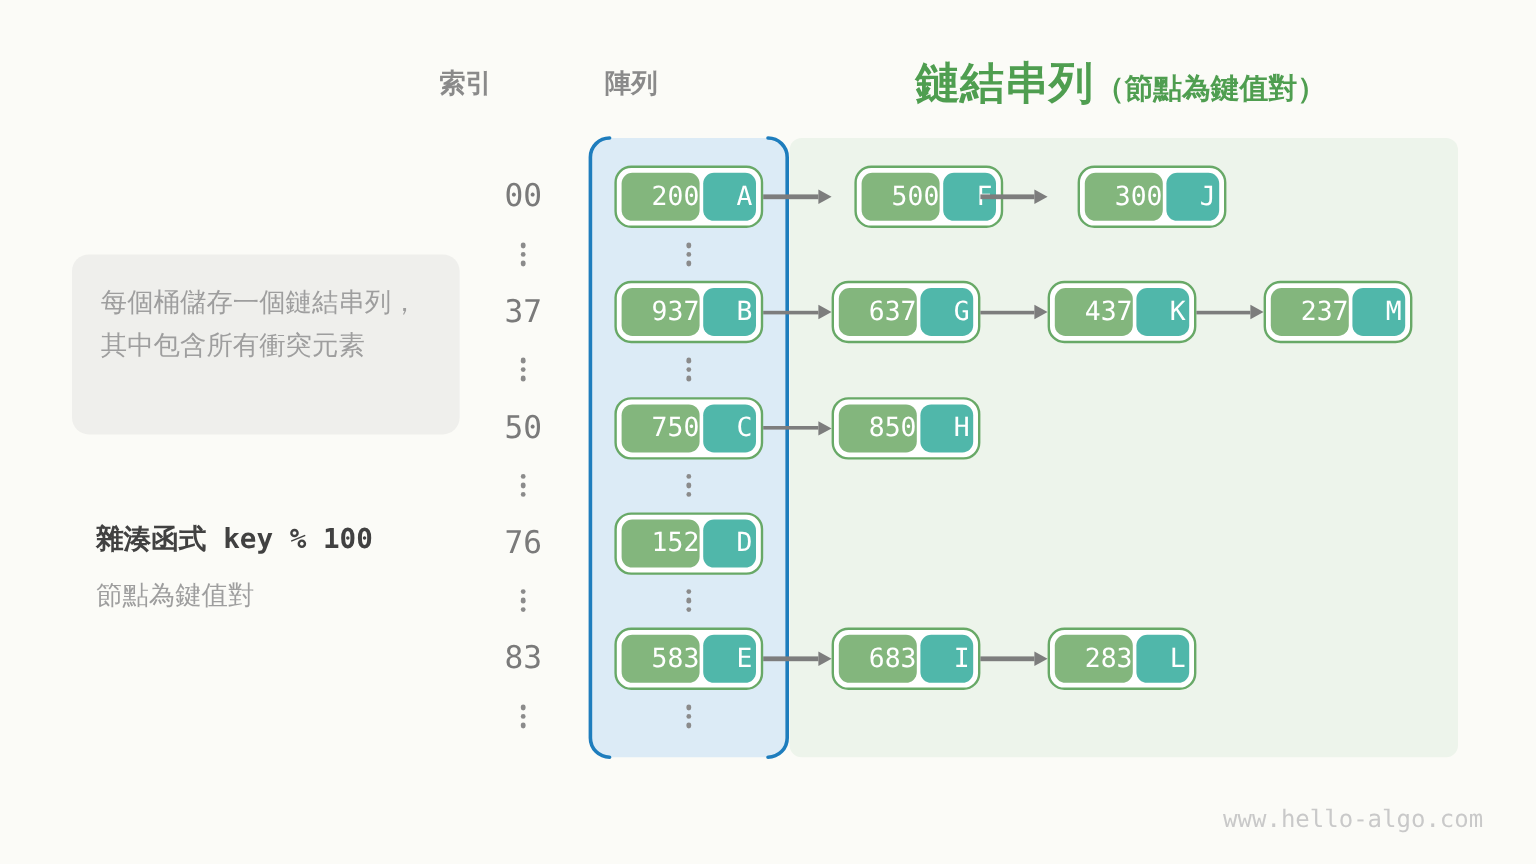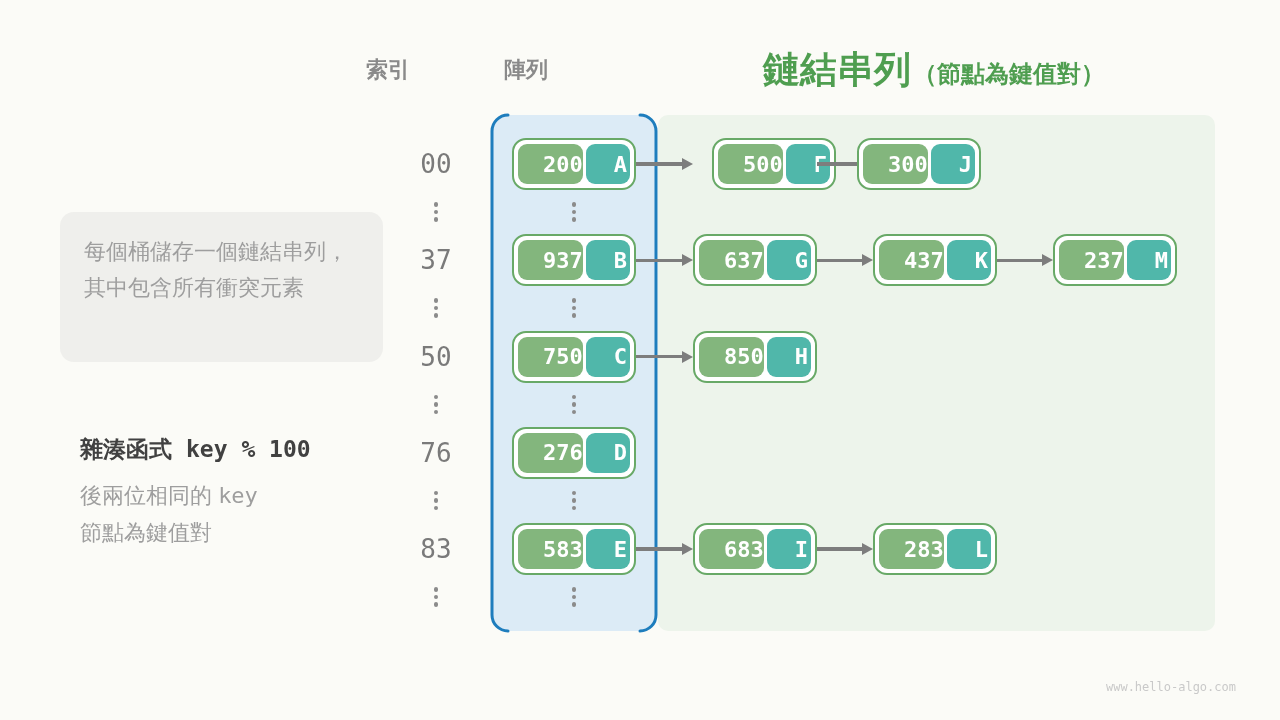--- a/index.html
+++ b/index.html
@@ -57,38 +57,38 @@
     font-family:"DejaVu Sans Mono", monospace; font-size:26px;
     color:var(--index-gray); line-height:32px;
   }
   .node {
     position:absolute; width:124px; height:52px;
     background:#ffffff; border:2.5px solid var(--node-border);
     border-radius:14px; display:flex; gap:3px; padding:4px;
   }
   .node .cell {
     flex:1 1 0; border-radius:9px; display:flex; align-items:center; justify-content:center;
-    font-family:"DejaVu Sans Mono", monospace; font-size:22px; font-weight:bold; color:#ffffff;padding-left:25px;
+    font-family:"DejaVu Sans Mono", monospace; font-size:22px; font-weight:normal; color:#ffffff;padding-left:25px;
   }
   .node .cell.key { background:var(--key-green); }
   .node .cell.val { background:var(--val-teal); }
   .arrow { position:absolute; height:16px; display:flex; align-items:center; }
   .arrow .shaft { flex:1 1 auto; height:3.5px; background:var(--arrow-gray); }
   .arrow .head {
     width:0; height:0; flex:0 0 auto;
     border-left:11px solid var(--arrow-gray);
     border-top:6.5px solid transparent; border-bottom:6.5px solid transparent;
   }
   .vdots { position:absolute; display:flex; flex-direction:column; gap:3px; align-items:center; width:8px; }
   .vdots i { width:4.5px; height:4.5px; border-radius:50%; background:var(--dots-gray); display:block; }
 
   
   #watermark {
     position:absolute; right:44px; bottom:26px;
-    font-family:"DejaVu Sans Mono", monospace; font-size:12px; color:var(--watermark-gray);
+    font-family:"DejaVu Sans Mono", monospace; font-size:20px; color:var(--watermark-gray);
   }
 </style>
 </head>
 <body>
 
 <div id="canvas">
 
   <div class="col-header" id="hdr-index">索引</div>
   <div class="col-header" id="hdr-array">陣列</div>
   <div id="hdr-linked">
@@ -99,21 +99,20 @@
   <div id="info-box">
     <div class="line">每個桶儲存一個鏈結串列，</div>
     <div class="line">其中包含所有衝突元素</div>
   </div>
 
   <div id="hash-note">
     <div class="t-row">
       <span class="t-label">雜湊函式</span>
       <span class="t-formula">key % 100</span>
     </div>
-    <div class="line"><span>後兩位相同的 </span><span class="code">key</span></div>
     <div class="line">節點為鍵值對</div>
   </div>
 
   <div id="green-region"></div>
 
   <svg id="array-region" viewBox="0 0 168 520" width="168" height="520">
     <rect x="2" y="2" width="164" height="516" rx="15" fill="#dcebf6"></rect>
     <path d="M 18 2 A 16 16 0 0 0 2 18 L 2 502 A 16 16 0 0 0 18 518" fill="none" stroke="#1e7dbd" stroke-width="3" stroke-linecap="round"></path>
     <path d="M 150 2 A 16 16 0 0 1 166 18 L 166 502 A 16 16 0 0 1 150 518" fill="none" stroke="#1e7dbd" stroke-width="3" stroke-linecap="round"></path>
   </svg>
@@ -129,21 +128,21 @@
         <div class="head"></div>
       </div>
       <div class="node" style="left: 712px; top: 138px;">
         <div class="cell key">500</div>
         <div class="cell val">F</div>
       </div>
       <div class="arrow" style="left: 817px; top: 156px; width: 56px;">
         <div class="shaft"></div>
         <div class="head"></div>
       </div>
-      <div class="node" style="left: 857px; top: 138px;">
+      <div class="node" style="left: 898px; top: 138px;">
         <div class="cell key">300</div>
         <div class="cell val">J</div>
       </div>
       <div class="vdots" style="left: 432px; top: 202px;">
         <i></i>
         <i></i>
         <i></i>
       </div>
       <div class="vdots" style="left: 570px; top: 202px;">
         <i></i>
@@ -207,21 +206,21 @@
         <i></i>
         <i></i>
       </div>
       <div class="vdots" style="left: 570px; top: 394.6px;">
         <i></i>
         <i></i>
         <i></i>
       </div>
       <div class="index-label" style="left: 401px; top: 436.9px;">76</div>
       <div class="node" style="left: 512px; top: 426.9px;">
-        <div class="cell key">276</div>
+        <div class="cell key">152</div>
         <div class="cell val">D</div>
       </div>
       <div class="vdots" style="left: 432px; top: 490.9px;">
         <i></i>
         <i></i>
         <i></i>
       </div>
       <div class="vdots" style="left: 570px; top: 490.9px;">
         <i></i>
         <i></i>

